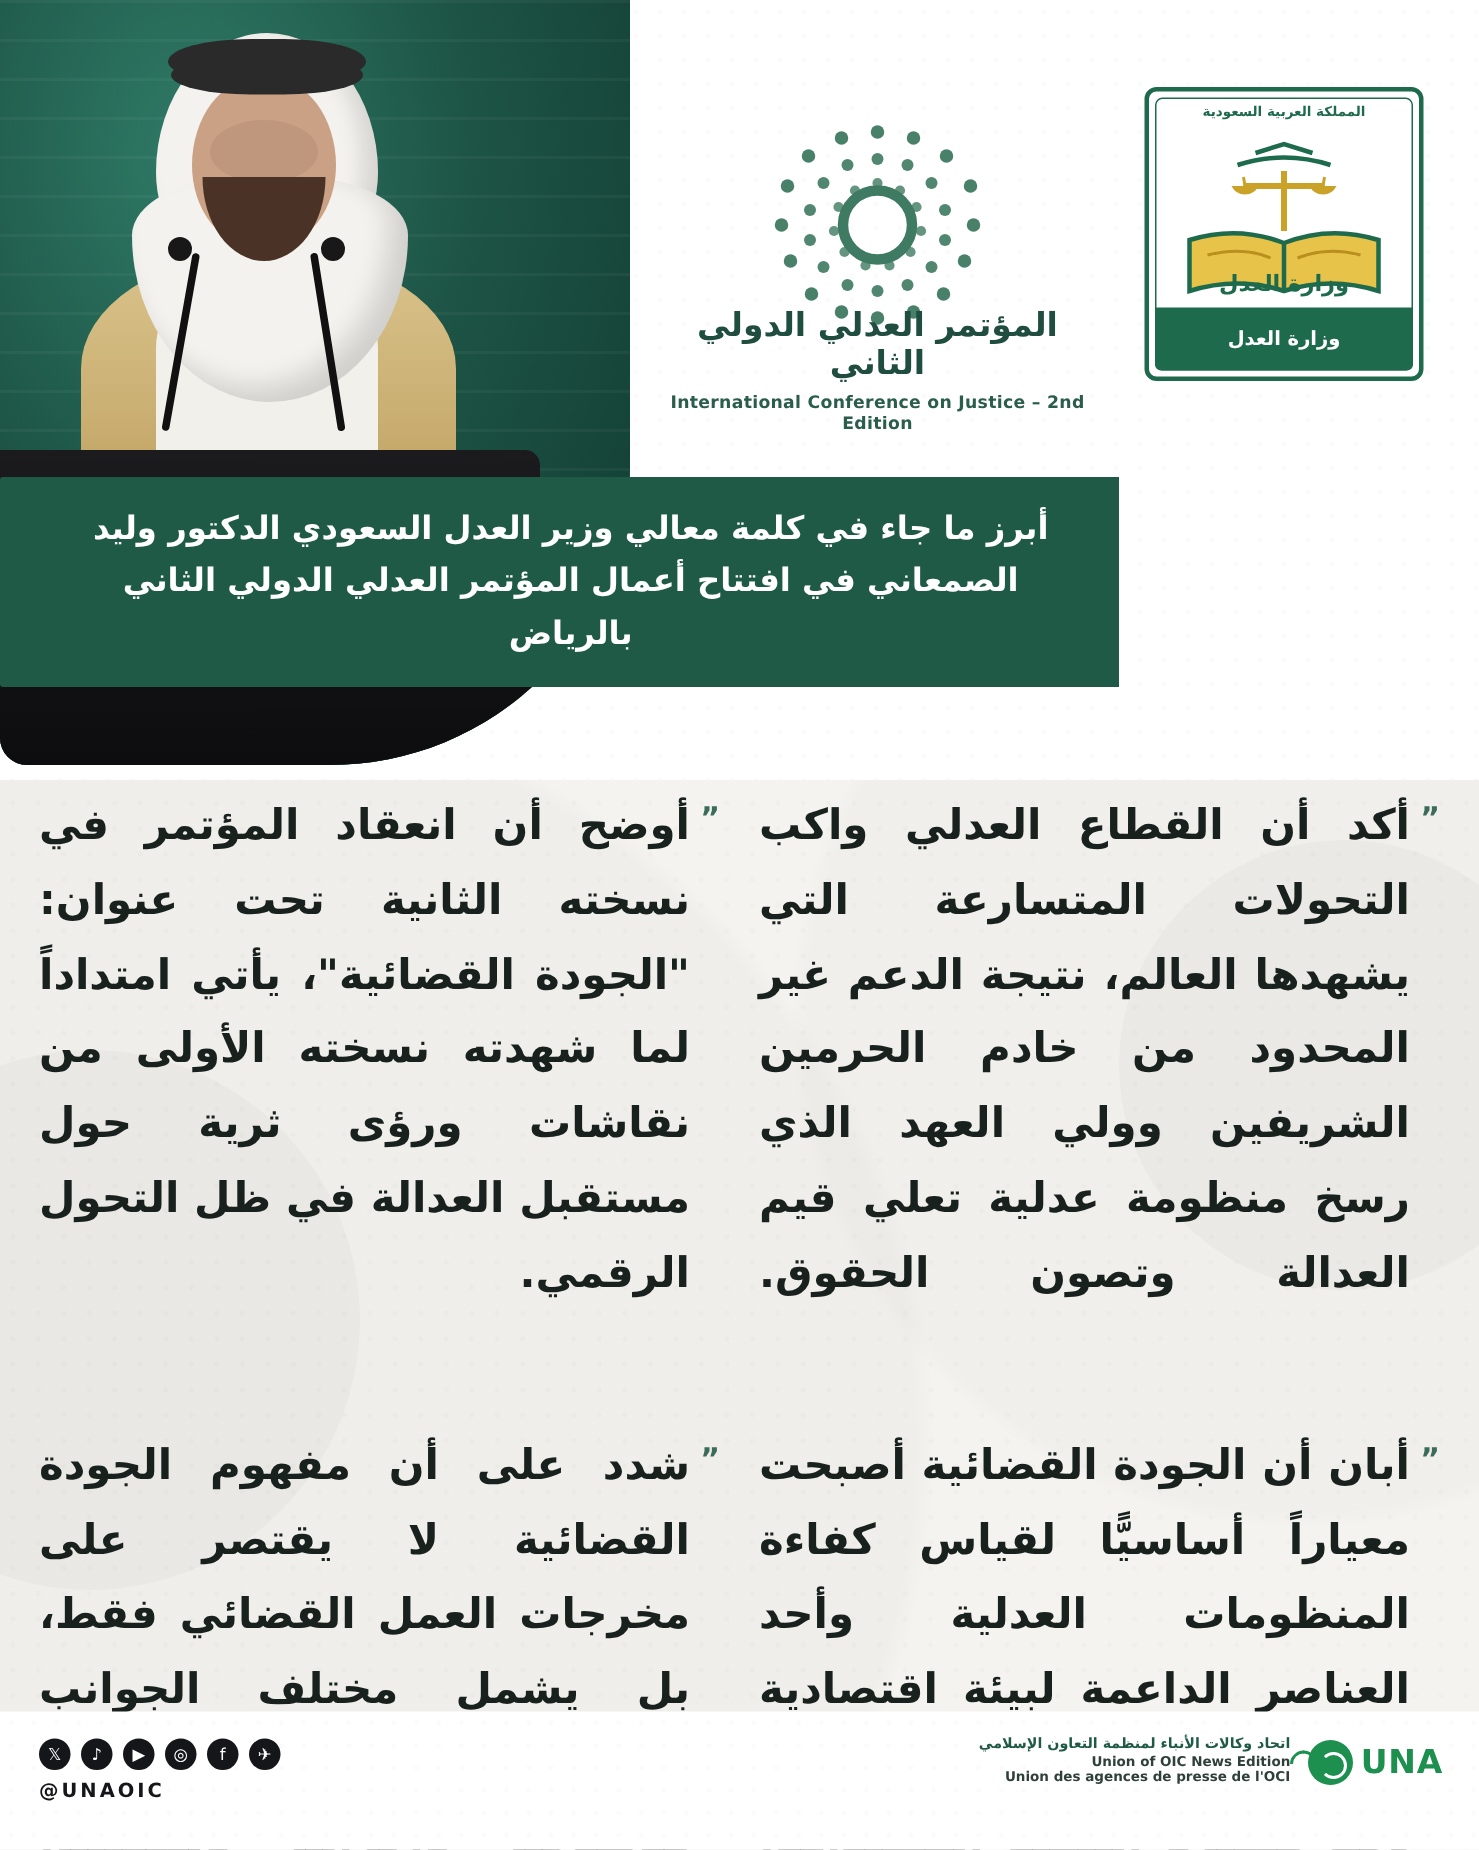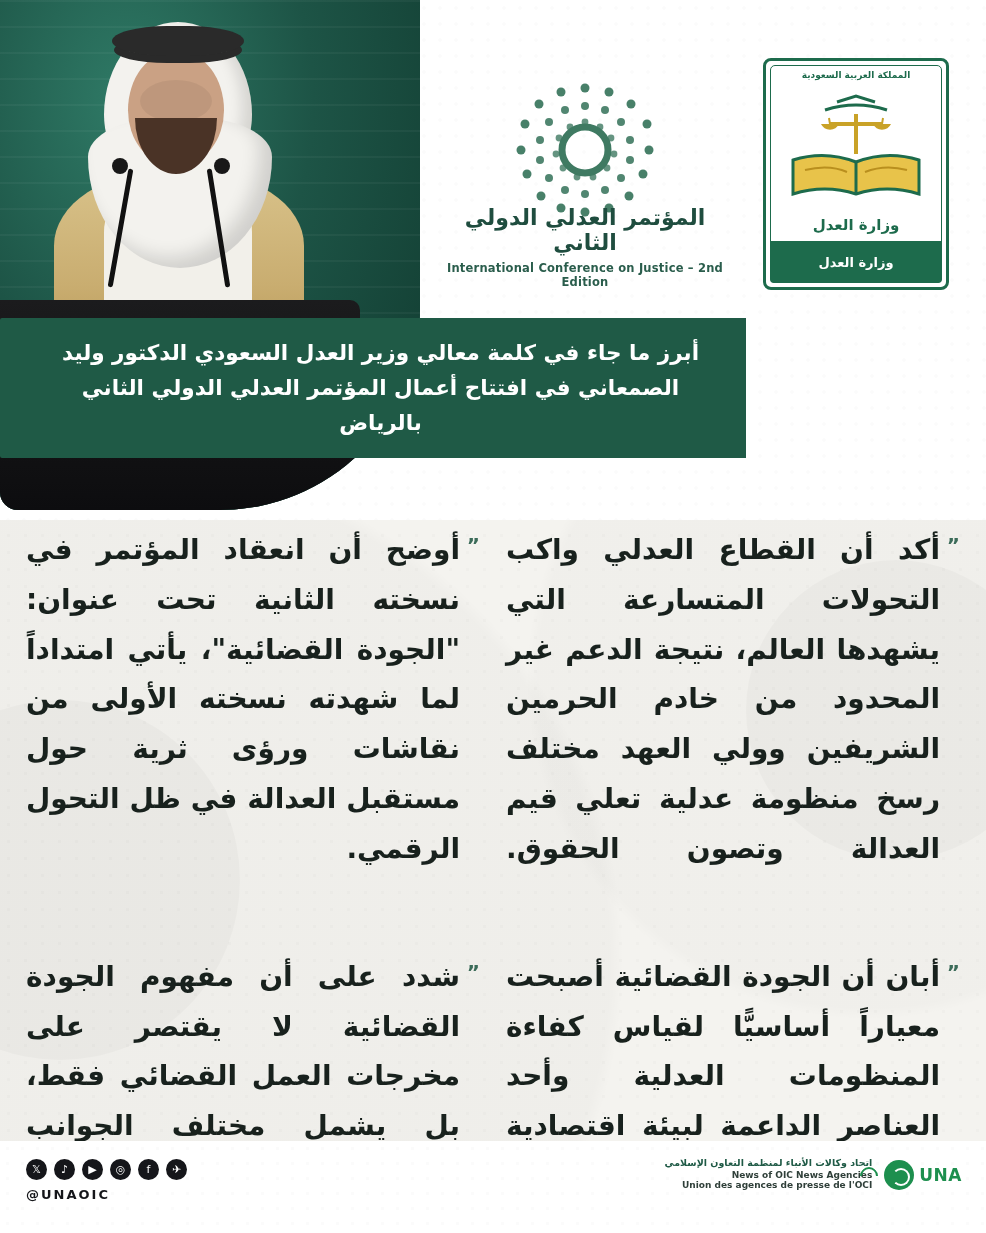--- a/index.html
+++ b/index.html
@@ -205,21 +205,21 @@
     color: #2a5d4c;
     letter-spacing: .2px;
   }
 
   
   .ministry {
     position: absolute;
     left: 763px;
     top: 58px;
     width: 186px;
-    height: 232px;
+    height: 196px;
   }
   .ministry .frame {
     position: absolute; inset: 0;
     border: 3px solid #1d6b4c;
     border-radius: 8px;
     background: #ffffff;
   }
   .ministry .inner {
     position: absolute;
     inset: 7px;
@@ -403,21 +403,21 @@
   }
   .una-globe:after {
     content: "";
     position: absolute; left: 8px; top: 8px;
     width: 14px; height: 14px;
     border-radius: 50%;
     border: 2px solid #fff;
     border-left-color: transparent;
   }
   .una-word {
-    font-size: 17px; font-weight: 700; color: #1d8f4e; letter-spacing: .5px;
+    font-size: 22px; font-weight: 700; color: #1d8f4e; letter-spacing: .5px;
   }
   .una-signal {
     position: absolute;
     right: 84px;
     top: 10px;
     width: 18px; height: 18px;
     border-radius: 50%;
     border: 2px solid #1d8f4e;
     border-bottom-color: transparent;
     border-left-color: transparent;
@@ -547,21 +547,21 @@
     </div>
 
     <div class="headline">
       <div class="headline-text">أبرز ما جاء في كلمة معالي وزير العدل السعودي الدكتور وليد الصمعاني في افتتاح أعمال المؤتمر العدلي الدولي الثاني بالرياض</div>
     </div>
   </div>
 
   <div class="points">
     <div class="point">
       <span class="bullet">”</span>
-      <p class="point-text">أكد أن القطاع العدلي واكب التحولات المتسارعة التي يشهدها العالم، نتيجة الدعم غير المحدود من خادم الحرمين الشريفين وولي العهد مختلف رسخ منظومة عدلية تعلي قيم العدالة وتصون الحقوق.</p>
+      <p class="point-text">أكد أن القطاع العدلي واكب التحولات المتسارعة التي يشهدها العالم، نتيجة الدعم غير المحدود من خادم الحرمين الشريفين وولي العهد الذي رسخ منظومة عدلية تعلي قيم العدالة وتصون الحقوق.</p>
     </div>
     <div class="point">
       <span class="bullet">”</span>
       <p class="point-text">أوضح أن انعقاد المؤتمر في نسخته الثانية تحت عنوان: "الجودة القضائية"، يأتي امتداداً لما شهدته نسخته الأولى من نقاشات ورؤى ثرية حول مستقبل العدالة في ظل التحول الرقمي.</p>
     </div>
     <div class="point">
       <span class="bullet">”</span>
       <p class="point-text">أبان أن الجودة القضائية أصبحت معياراً أساسيًّا لقياس كفاءة المنظومات العدلية وأحد العناصر الداعمة لبيئة اقتصادية واستثمارية جاذبة، تُسهم في دعم مسيرة التنمية المستدامة.</p>
     </div>
     <div class="point">
@@ -582,21 +582,21 @@
         <span class="s-icon">f</span>
         <span class="s-icon">✈</span>
       </div>
       <div class="social-handle">@UNAOIC</div>
     </div>
 
 
     <div class="una-brand">
       <div class="una-text">
         <div class="ar">اتحاد وكالات الأنباء لمنظمة التعاون الإسلامي</div>
-        <div class="en1">News of OIC News Agencies</div>
+        <div class="en1">Union of OIC News Edition</div>
         <div class="en2">Union des agences de presse de l'OCI</div>
       </div>
       <div class="una-mark">
         <span class="una-globe"></span>
         <span class="una-word">UNA</span>
       </div>
       <div class="una-signal"></div>
     </div>
   </div>
 </div>

